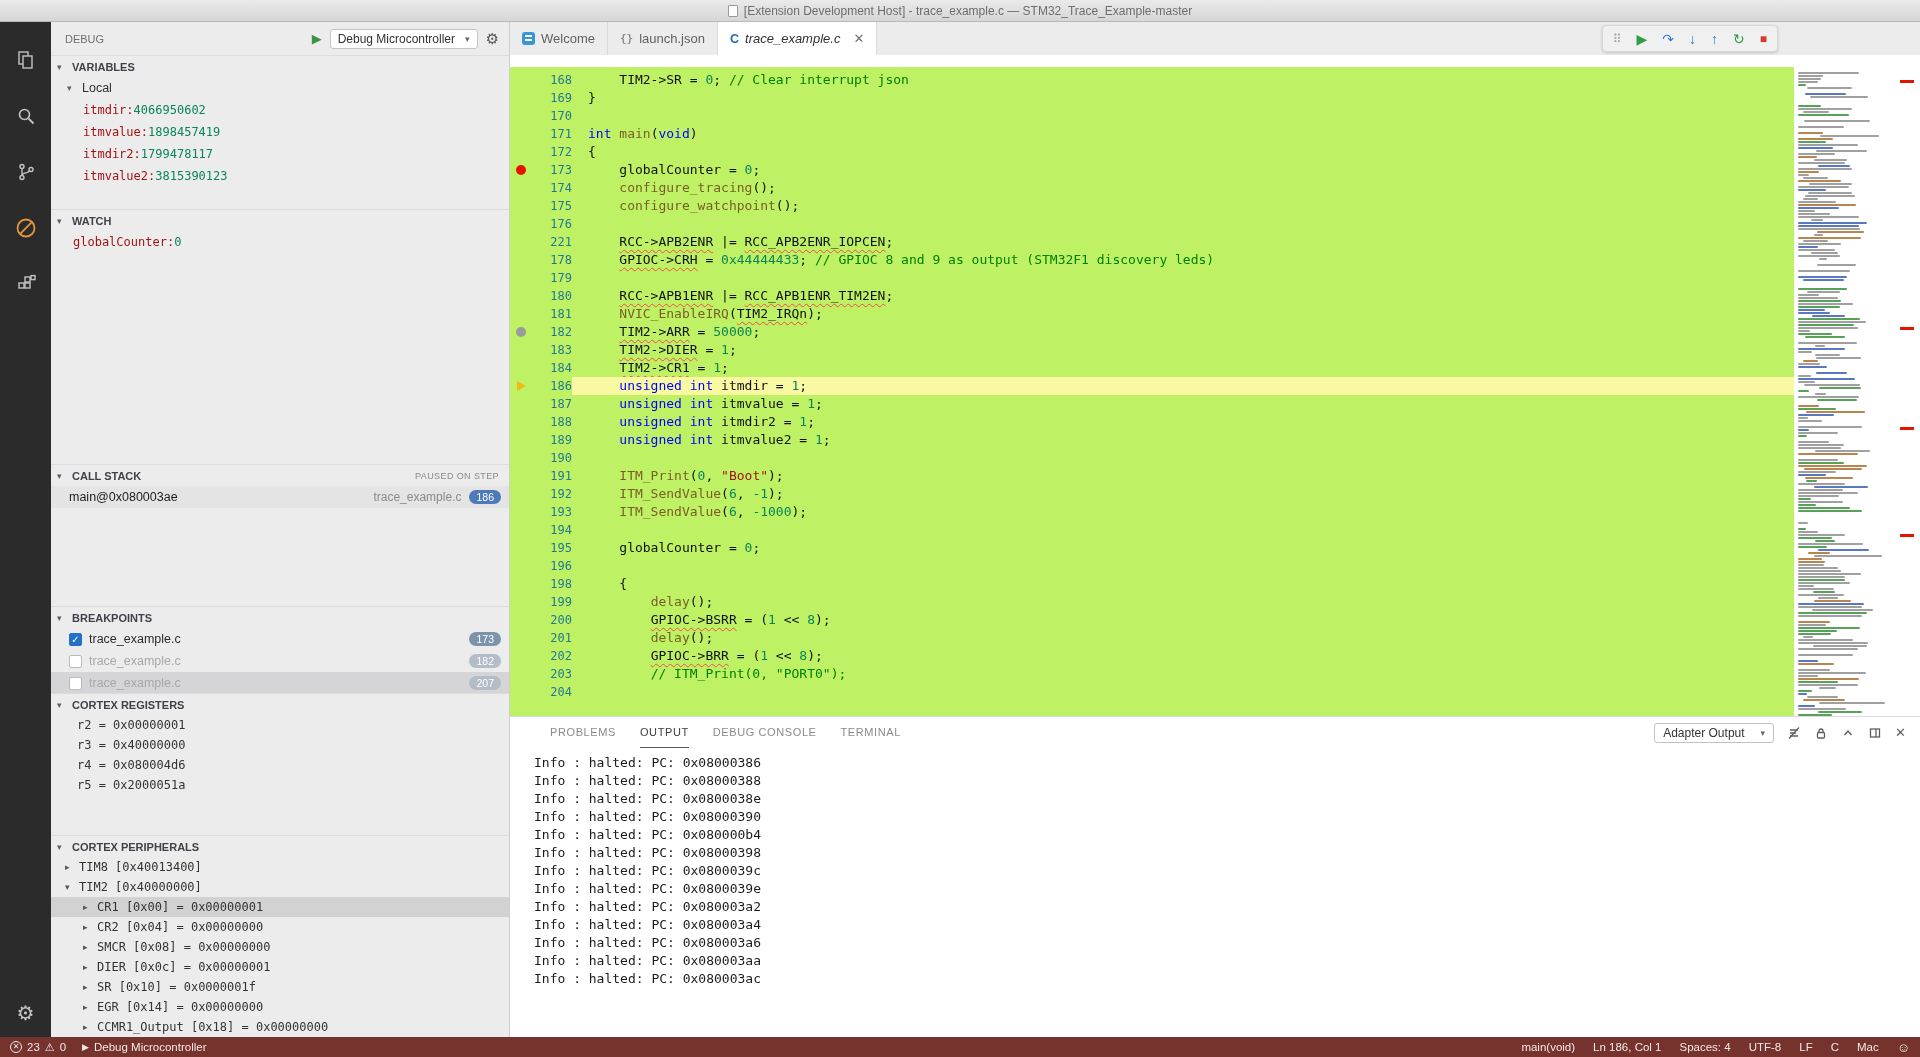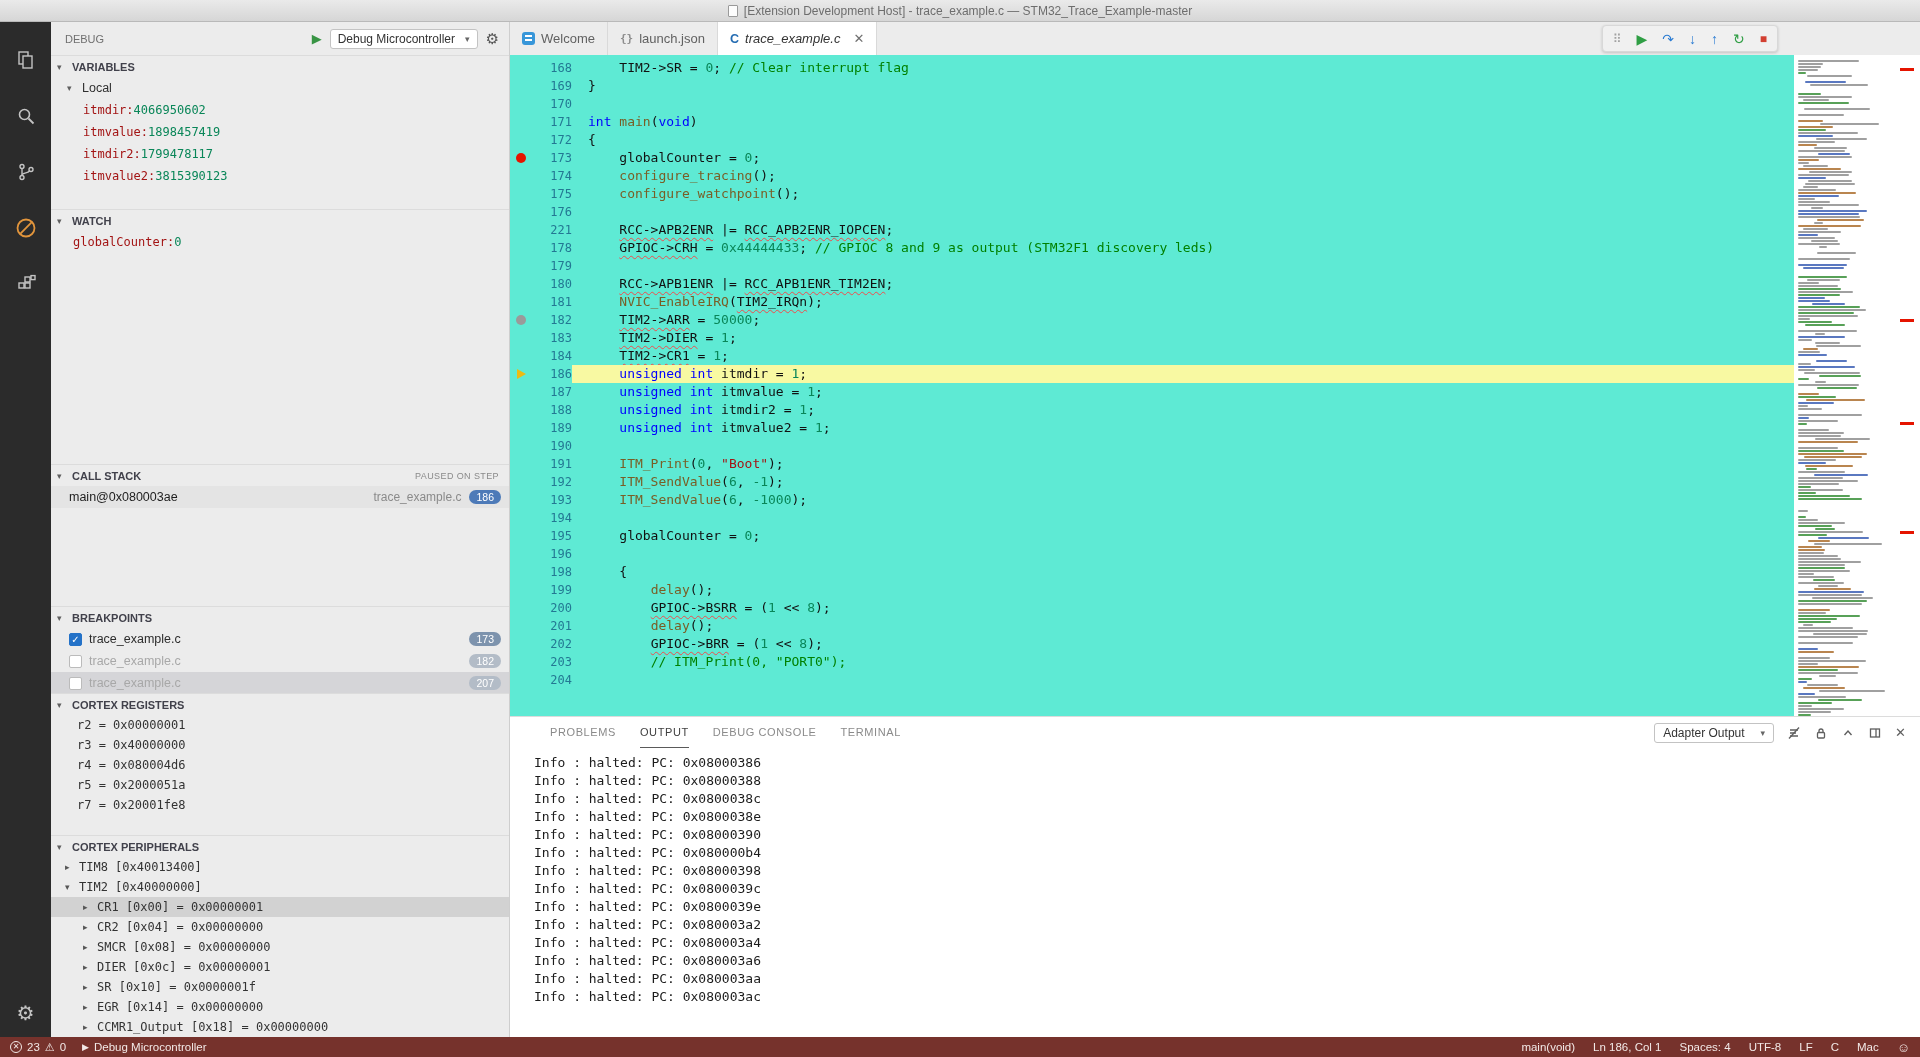--- a/index.html
+++ b/index.html
@@ -83,21 +83,21 @@
   .ticon-welcome::before { top:3px; } .ticon-welcome::after { top:7px; }
   .ticon-braces { color:#8d8d8d; font-family:"DejaVu Sans Mono", monospace; font-size:11px; font-weight:bold; font-style:normal; }
   .ticon-c { color:#246cb2; font-weight:bold; font-size:12.5px; font-style:normal; }
 
   .dbg-toolbar { position:absolute; right:142px; top:3px; height:27px; display:flex; align-items:center; gap:15px;
                  background:#f0f0f0; border:1px solid #d8d8d8; border-radius:4px; padding:0 10px;
                  box-shadow:0 1px 3px rgba(0,0,0,.18); font-size:14px; font-style:normal; }
   .dbg-drag { color:#a2a2a2; font-size:12px; }
   .c-green { color:#2f9e44; } .c-blue { color:#2b7cd3; } .c-red { color:#d23f31; font-size:12px; }
 
-  .editor { flex:1; position:relative; overflow:hidden; background:#5eead4; }
+  .editor { flex:1; position:relative; overflow:hidden; background:#bef264;margin-top:12px; }
   .code-scroll { position:absolute; top:-14px; left:0; right:126px; }
   .code-line { display:flex; height:18px; line-height:18px;
                font-family:"DejaVu Sans Mono", monospace; font-size:13px; }
   .cl-glyph { flex:0 0 22px; display:flex; align-items:center; justify-content:center; }
   .cl-num { flex:0 0 40px; text-align:right; color:#237893; font-size:12px; }
   .cl-body { flex:1; display:flex; white-space:pre; padding-left:16px; }
   .code-line.current .cl-body { background:#f8f9a2; }
   .bp-dot { width:10px; height:10px; border-radius:50%; }
   .bp-red { background:#e51400; } .bp-gray { background:#9a9a9a; }
   .cur-arrow { width:0; height:0; border-left:9px solid #edbb13; border-top:5px solid transparent; border-bottom:5px solid transparent; }
@@ -284,21 +284,20 @@
       <div class="section sec-reg">
         <div class="sec-header">
           <span class="chev">▾</span>
           <span>CORTEX REGISTERS</span>
         </div>
         <div id="reg-list">
             <div class="reg-row">r2 = 0x00000001</div>
             <div class="reg-row">r3 = 0x40000000</div>
             <div class="reg-row">r4 = 0x080004d6</div>
             <div class="reg-row">r5 = 0x2000051a</div>
-            <div class="reg-row">r7 = 0x20001fe8</div>
           </div>
       </div>
 
       <div class="section sec-periph">
         <div class="sec-header">
           <span class="chev">▾</span>
           <span>CORTEX PERIPHERALS</span>
         </div>
         <div id="periph-list">
             <div class="periph-row">
@@ -371,21 +370,21 @@
       <div class="editor">
         <div class="code-scroll" id="code-lines">
             <div class="code-line">
               <span class="cl-glyph"></span>
               <span class="cl-num">167</span>
               <span class="cl-body"></span>
             </div>
             <div class="code-line">
               <span class="cl-glyph"></span>
               <span class="cl-num">168</span>
-              <span class="cl-body"><span class="tk-pl">    TIM2-&gt;SR = </span><span class="tk-num">0</span><span class="tk-pl">; </span><span class="tk-com">// Clear interrupt flag</span></span>
+              <span class="cl-body"><span class="tk-pl">    TIM2-&gt;SR = </span><span class="tk-num">0</span><span class="tk-pl">; </span><span class="tk-com">// Clear interrupt json</span></span>
             </div>
             <div class="code-line">
               <span class="cl-glyph"></span>
               <span class="cl-num">169</span>
               <span class="cl-body"><span class="tk-pl">}</span></span>
             </div>
             <div class="code-line">
               <span class="cl-glyph"></span>
               <span class="cl-num">170</span>
               <span class="cl-body"></span>
@@ -819,21 +818,20 @@
                   <rect x="2.5" y="3" width="9" height="8"></rect>
                   <line x1="8" y1="3" x2="8" y2="11"></line>
                 </svg>
             </span>
             <span class="px">✕</span>
           </span>
         </div>
         <div class="panel-output" id="output-lines">
             <div class="out-line">Info : halted: PC: 0x08000386</div>
             <div class="out-line">Info : halted: PC: 0x08000388</div>
-            <div class="out-line">Info : halted: PC: 0x0800038c</div>
             <div class="out-line">Info : halted: PC: 0x0800038e</div>
             <div class="out-line">Info : halted: PC: 0x08000390</div>
             <div class="out-line">Info : halted: PC: 0x080000b4</div>
             <div class="out-line">Info : halted: PC: 0x08000398</div>
             <div class="out-line">Info : halted: PC: 0x0800039c</div>
             <div class="out-line">Info : halted: PC: 0x0800039e</div>
             <div class="out-line">Info : halted: PC: 0x080003a2</div>
             <div class="out-line">Info : halted: PC: 0x080003a4</div>
             <div class="out-line">Info : halted: PC: 0x080003a6</div>
             <div class="out-line">Info : halted: PC: 0x080003aa</div>

